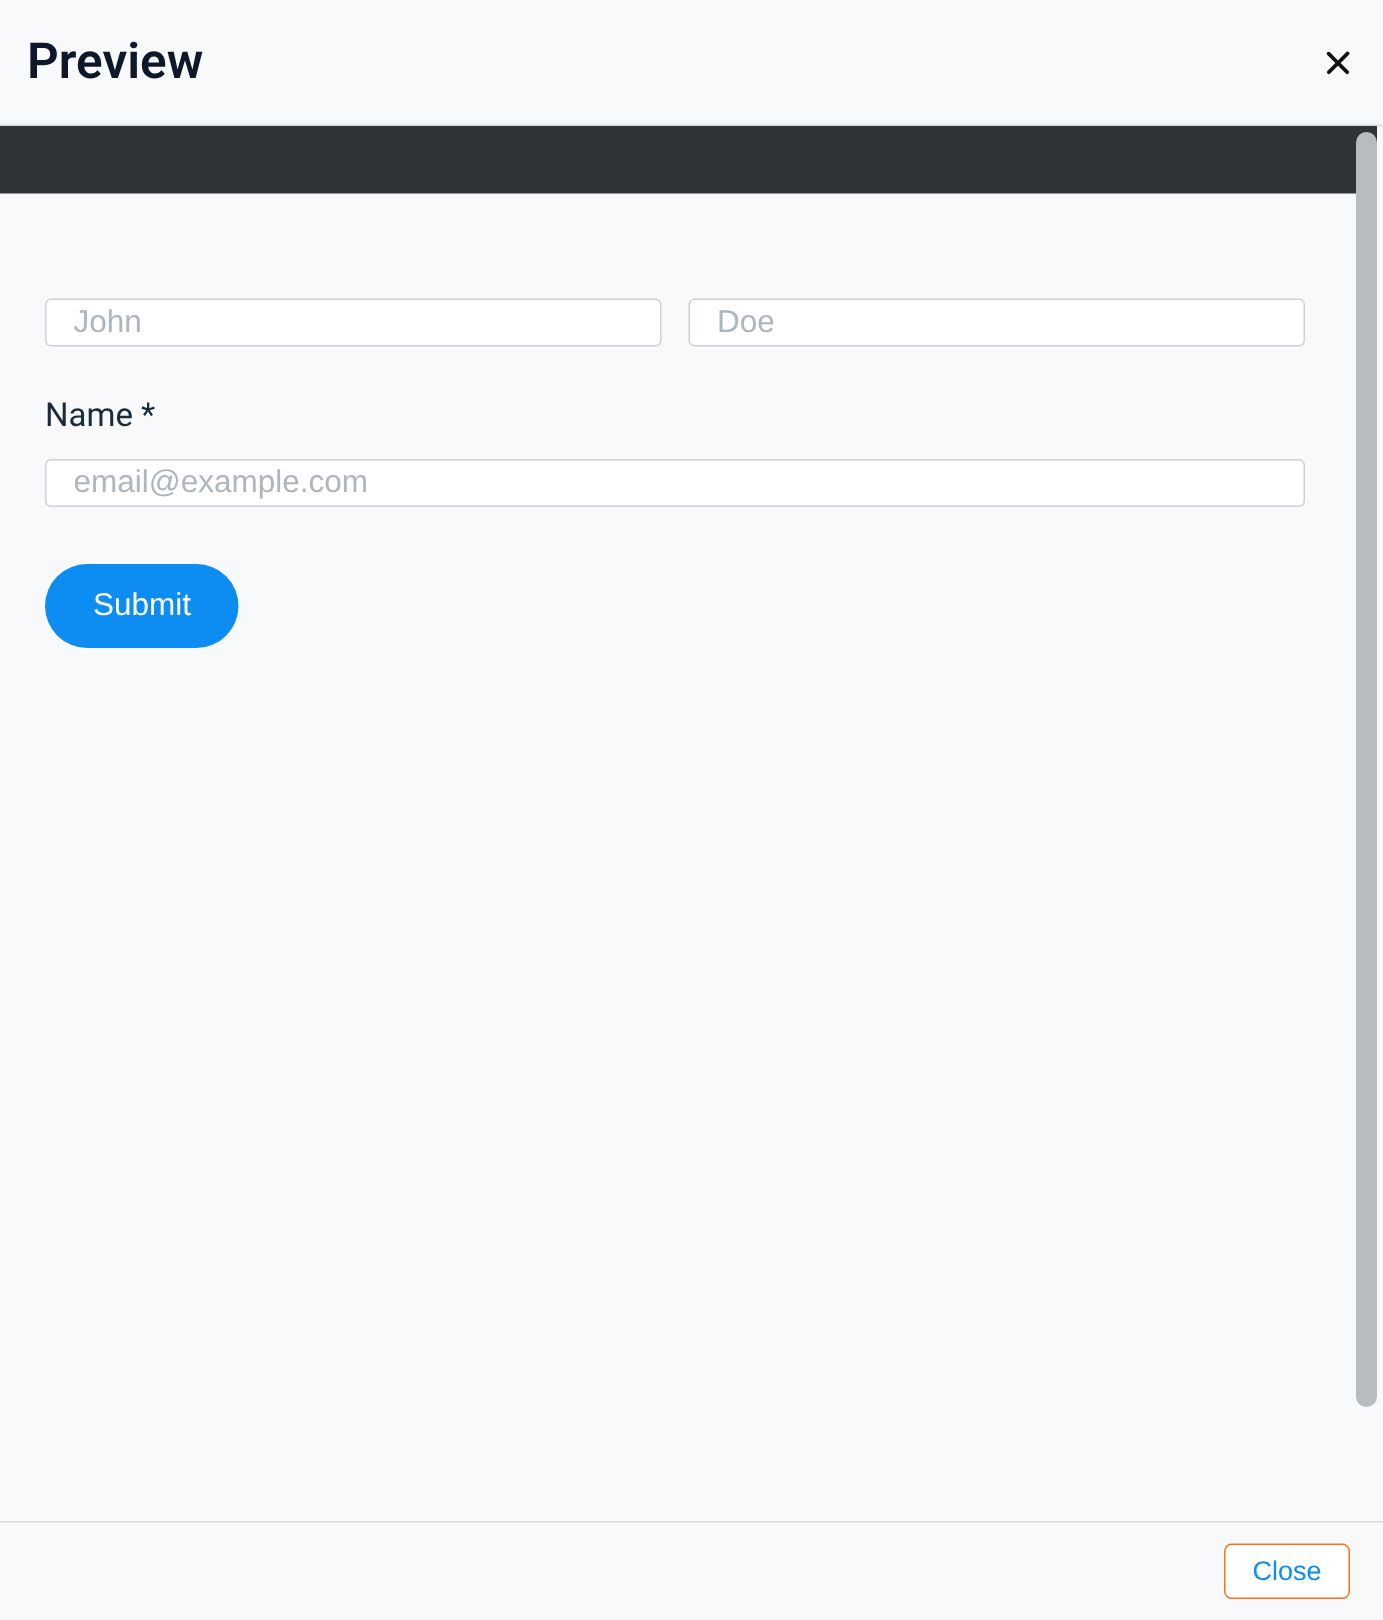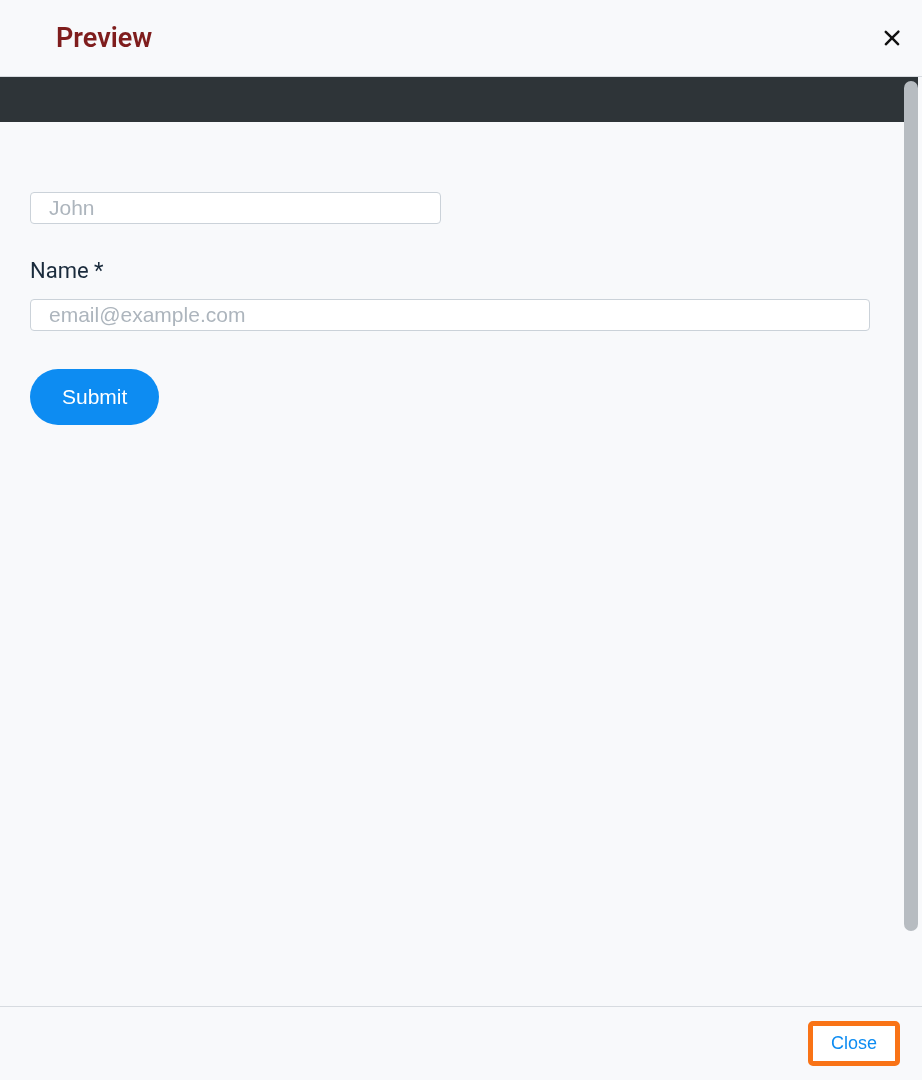--- a/index.html
+++ b/index.html
@@ -25,24 +25,23 @@
     }
     .modal-header {
       display: flex;
       align-items: center;
       justify-content: space-between;
       padding: 22px 18px 22px 18px;
       border-bottom: 1px solid #d7dbe0;
       background: #f8f9fb;
     }
     .modal-title {
-      font-size: 27px;
+      font-size: 33px;
       font-weight: 600;
-      color: #7f1d1d;
-      margin-left: 38px;
+      color: #0f172a;
     }
     .close-icon {
       width: 24px;
       height: 24px;
       cursor: pointer;
       color: #111;
       display:flex;
       align-items:center;
       justify-content:center;
     }
@@ -119,21 +118,21 @@
     }
     .modal-footer {
       border-top: 1px solid #d7dbe0;
       padding: 14px 22px;
       display: flex;
       justify-content: flex-end;
       background: #f8f9fb;
     }
     .close-btn {
       background: #fff;
-      border: 5px solid #f97316;
+      border: 1px solid #f97316;
       color: #0d8cf2;
       font-size: 18px;
       padding: 7px 18px;
       border-radius: 5px;
       cursor: pointer;
     }
     
     .scrollbar-track {
       position: absolute;
       top: 4px;
@@ -170,20 +169,21 @@
     <div class="modal-body">
       <div class="banner"></div>
 
       <div class="form-area">
 
         <div class="form-row first">
           <div class="form-group">
             <input type="text" class="text-input" placeholder="John" style="">
           </div>
           <div class="form-group">
+            <input type="text" class="text-input" placeholder="Doe" style="">
           </div>
         </div>
 
         <div class="form-group form-row-full">
           <label class="field-label">Name *</label>
           <input type="text" class="text-input" placeholder="email@example.com" style="">
         </div>
 
         <button class="submit-btn">Submit</button>
 

